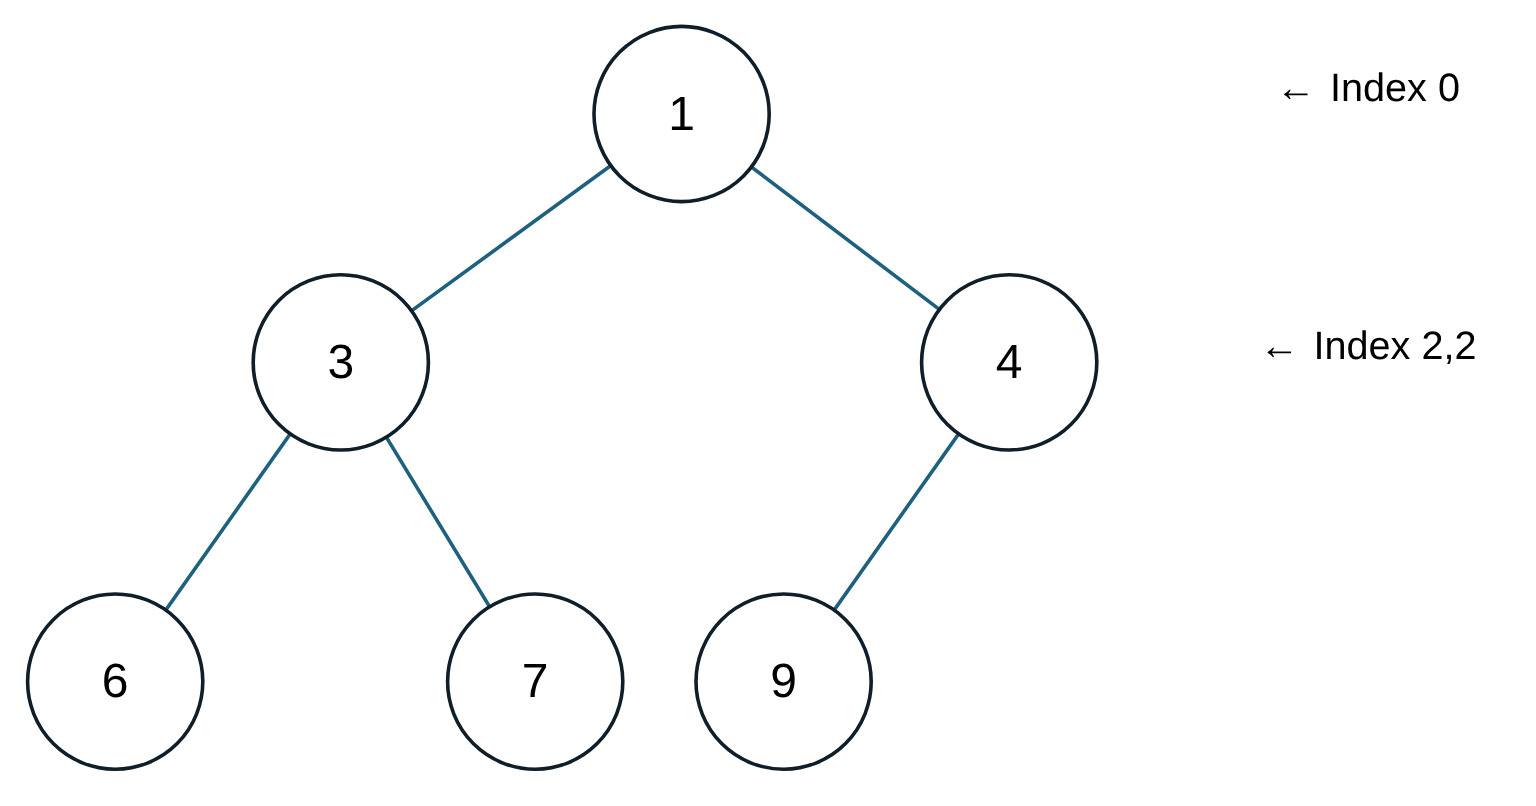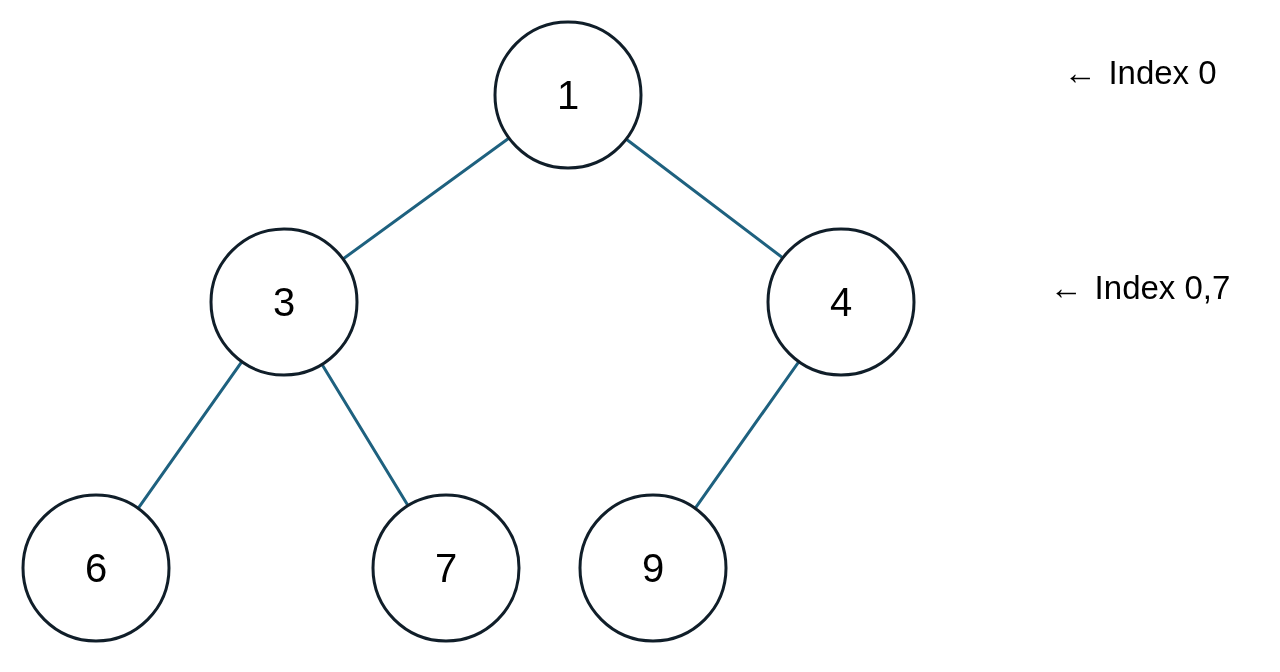--- a/index.html
+++ b/index.html
@@ -105,17 +105,17 @@
       </g>
 
     </g>
   </svg>
 
   <div class="annotation annotation-0">
     <span class="arrow">←</span><span>Index 0</span>
   </div>
 
   <div class="annotation annotation-1">
-    <span class="arrow">←</span><span>Index 0,7</span>
+    <span class="arrow">←</span><span>Index 2,2</span>
   </div>
 
 
 </div>
 
 </body></html>

